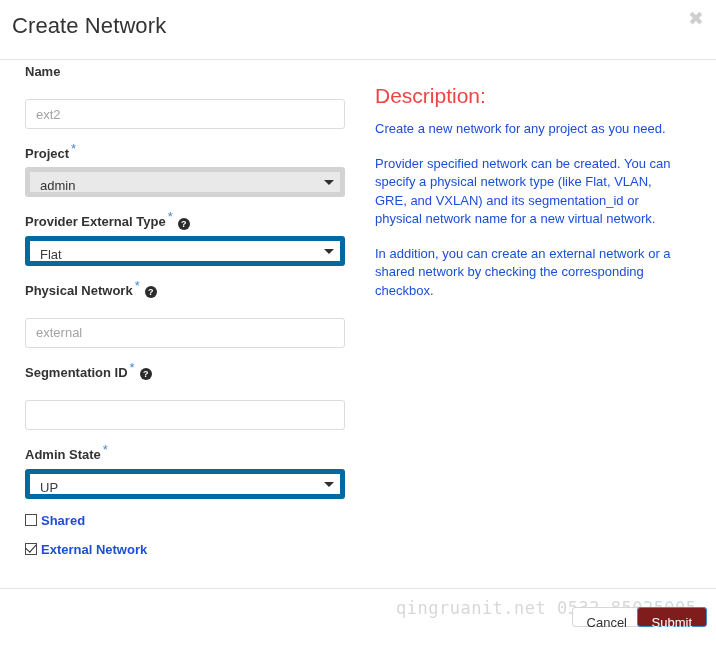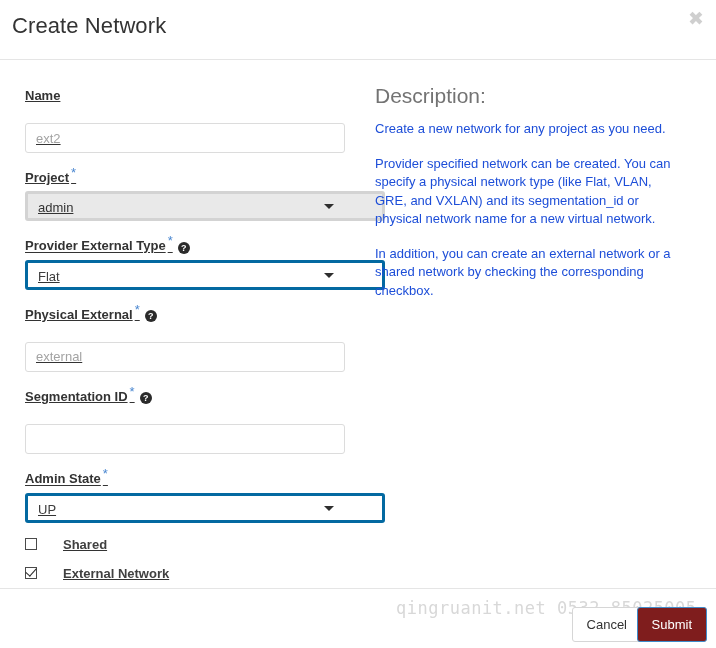--- a/index.html
+++ b/index.html
@@ -51,23 +51,22 @@
 
   
   .modal-body {
     position: relative;
     height: 527px;
     box-sizing: border-box;
   }
   .form-col {
     position: absolute;
     left: 25px;
-    top: 28px;
+    top: 4px;
     width: 320px;
-    text-decoration: underline;
   }
   .desc-col {
     position: absolute;
     left: 375px;
     top: 24px;
     width: 300px;
   }
 
   
   .form-group {
@@ -125,24 +124,24 @@
     color: #a3a3a3;
     opacity: 1;
   }
 
   .select-wrap {
     position: relative;
     width: 320px;
     height: 30px;
   }
   .select-box {
-    width: 360px;
+    width: 320px;
     height: 30px;
     box-sizing: border-box;
-    border: 3px solid #0369a1;
+    border: 5px solid #0369a1;
     border-radius: 3px;
     background: #ffffff;
     padding: 5px 26px 5px 10px;
     font-size: 13px;
     color: #3d3d3d;
     line-height: 18px;
     overflow: hidden;
     white-space: nowrap;
     cursor: pointer;
   }
@@ -188,30 +187,30 @@
     top: -2px;
     width: 5px;
     height: 9px;
     border: solid #2b2b2b;
     border-width: 0 1.6px 1.6px 0;
     transform: rotate(42deg);
   }
   .cb-label {
     font-size: 13px;
     font-weight: bold;
-    color: #404040;
-    margin-left: 26px;
+    color: #1d4ed8;
+    margin-left: 4px;
     cursor: pointer;
   }
 
   
   .desc-title {
     font-size: 21px;
     font-weight: normal;
-    color: #737373;
+    color: #ef4444;
     margin: 0 0 12px 0;
     line-height: 24px;
   }
   .desc-p {
     font-size: 13px;
     color: #1d4ed8;
     line-height: 18.5px;
     margin: 0 0 16px 0;
   }
 
@@ -234,21 +233,21 @@
     left: 0;
     top: 588px;
     width: 716px;
     height: 60px;
     border-top: 1px solid #e5e5e5;
     box-sizing: border-box;
   }
   .btn {
     position: absolute;
     top: 18px;
-    height: 35px;
+    height: 20px;
     box-sizing: border-box;
     font-size: 13px;
     font-family: "Liberation Sans", sans-serif;
     border-radius: 3px;
     cursor: pointer;
     padding: 0 14px;
     line-height: 30px;
   }
   .btn-cancel {
     right: 74px;
@@ -297,21 +296,21 @@
         <span>Provider External Type</span><span class="req-star">*</span><span class="help-icon">?</span>
       </label>
       <div class="select-wrap">
         <div class="select-box">Flat</div>
         <span class="caret"></span>
       </div>
     </div>
 
     <div class="form-group">
       <label class="ctrl-label">
-        <span>Physical External</span><span class="req-star">*</span><span class="help-icon">?</span>
+        <span>Physical Network</span><span class="req-star">*</span><span class="help-icon">?</span>
       </label>
       <input class="text-input" type="text" placeholder="external" style="">
     </div>
 
     <div class="form-group">
       <label class="ctrl-label">
         <span>Segmentation ID</span><span class="req-star">*</span><span class="help-icon">?</span>
       </label>
       <input class="text-input" type="text" placeholder="" style="">
     </div>

